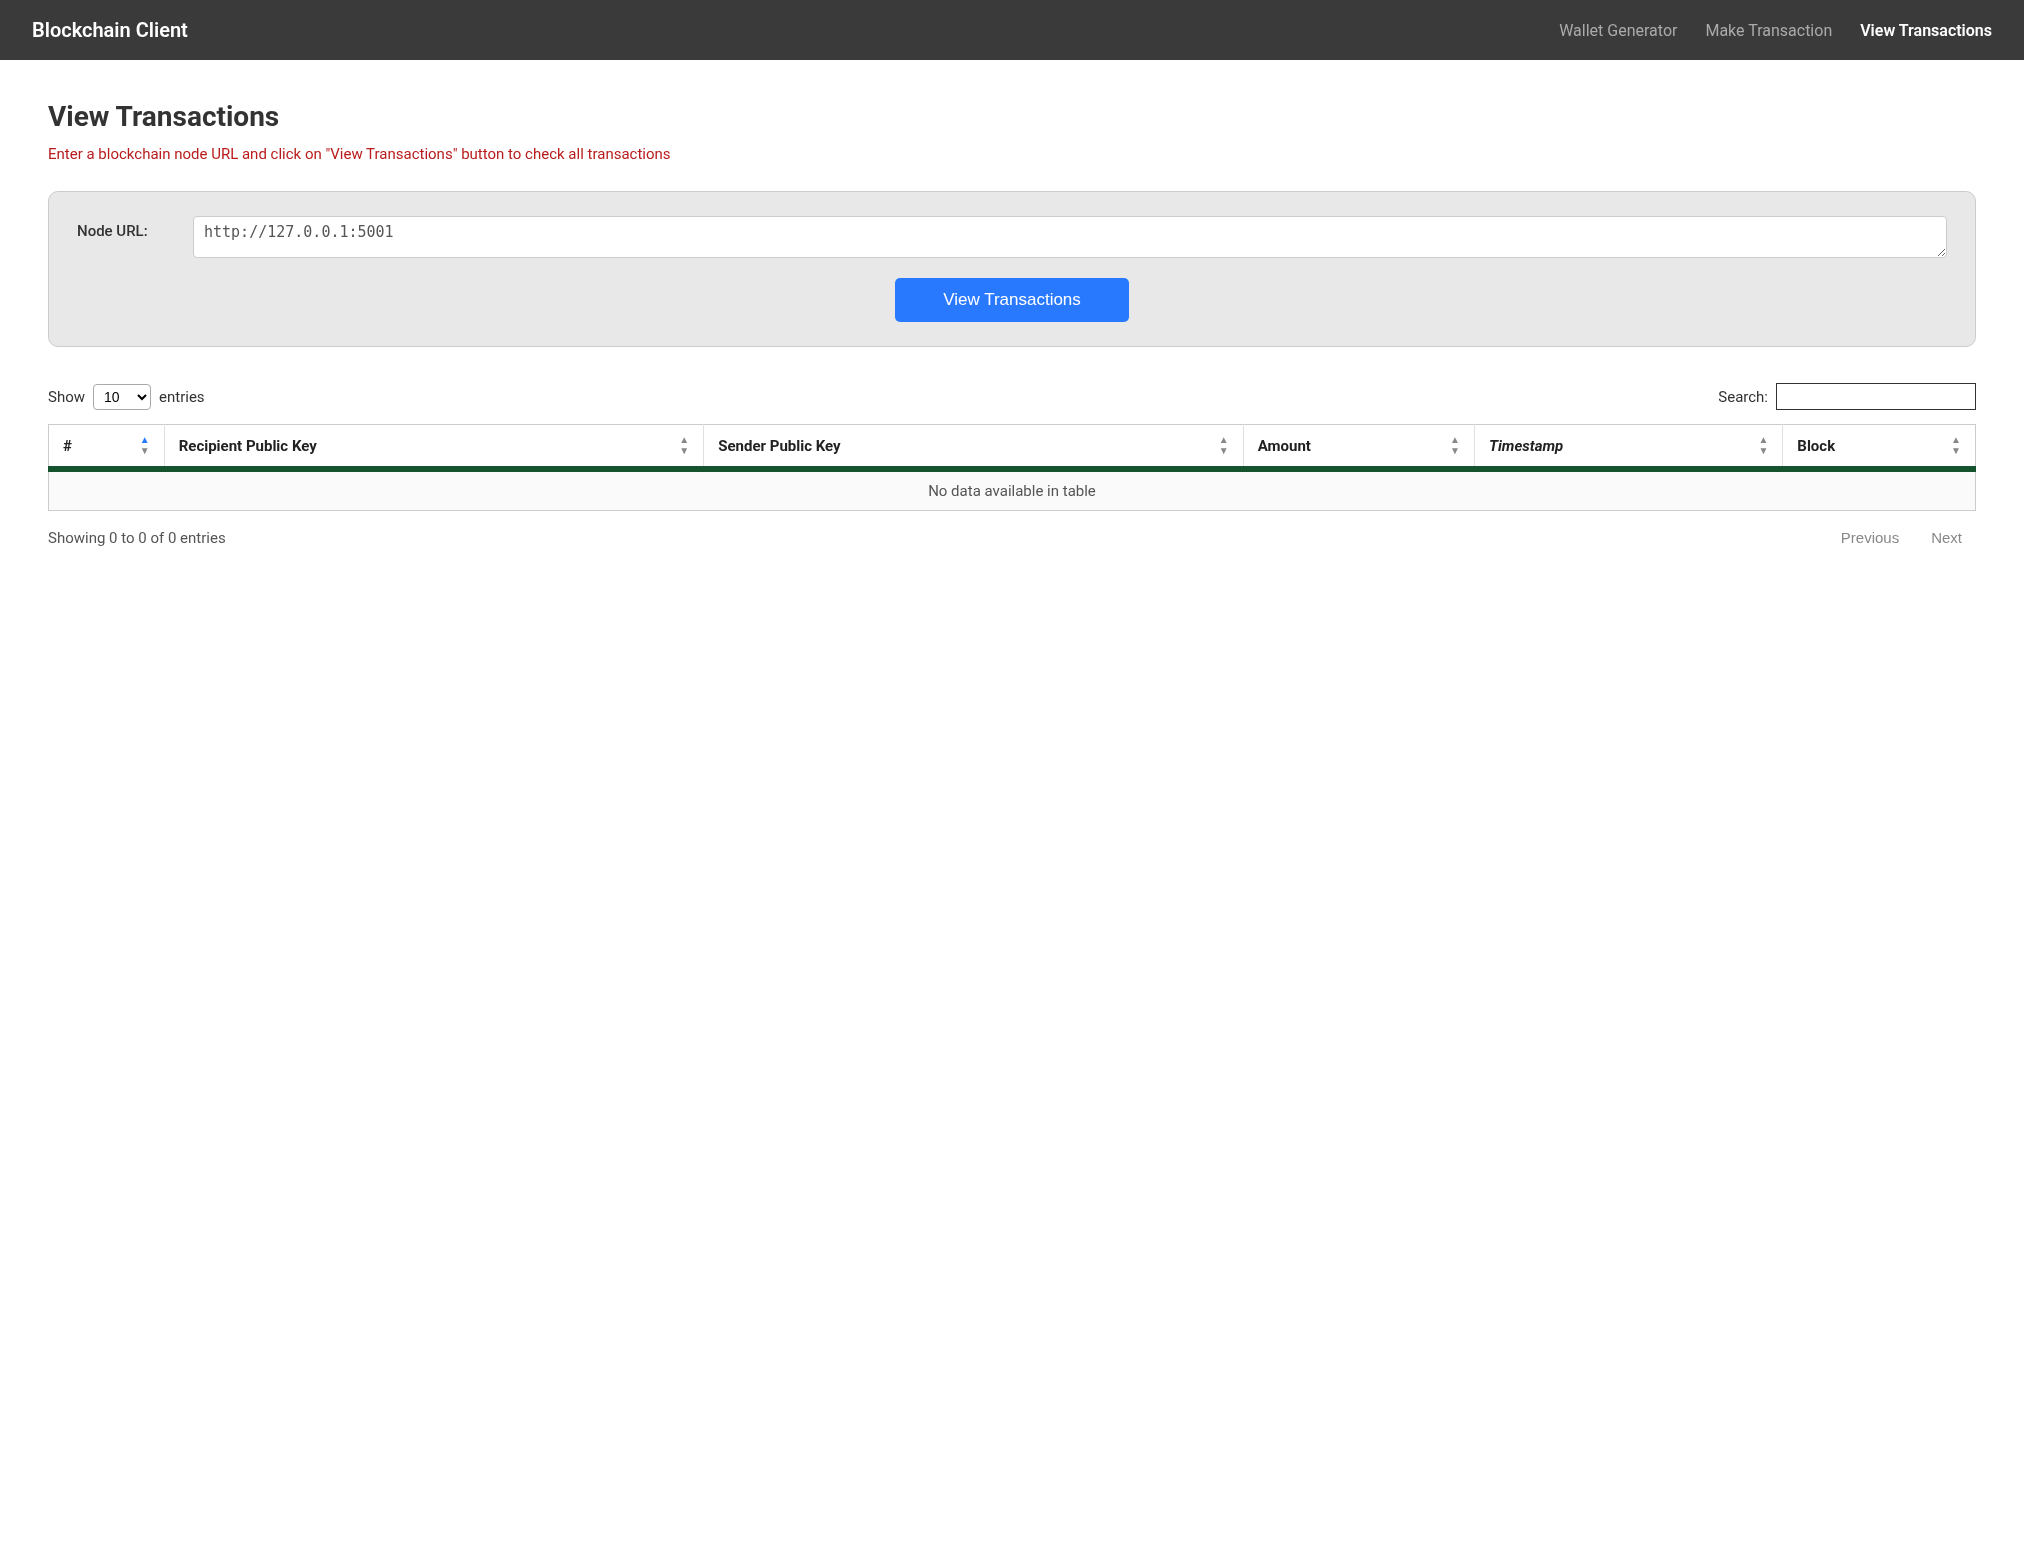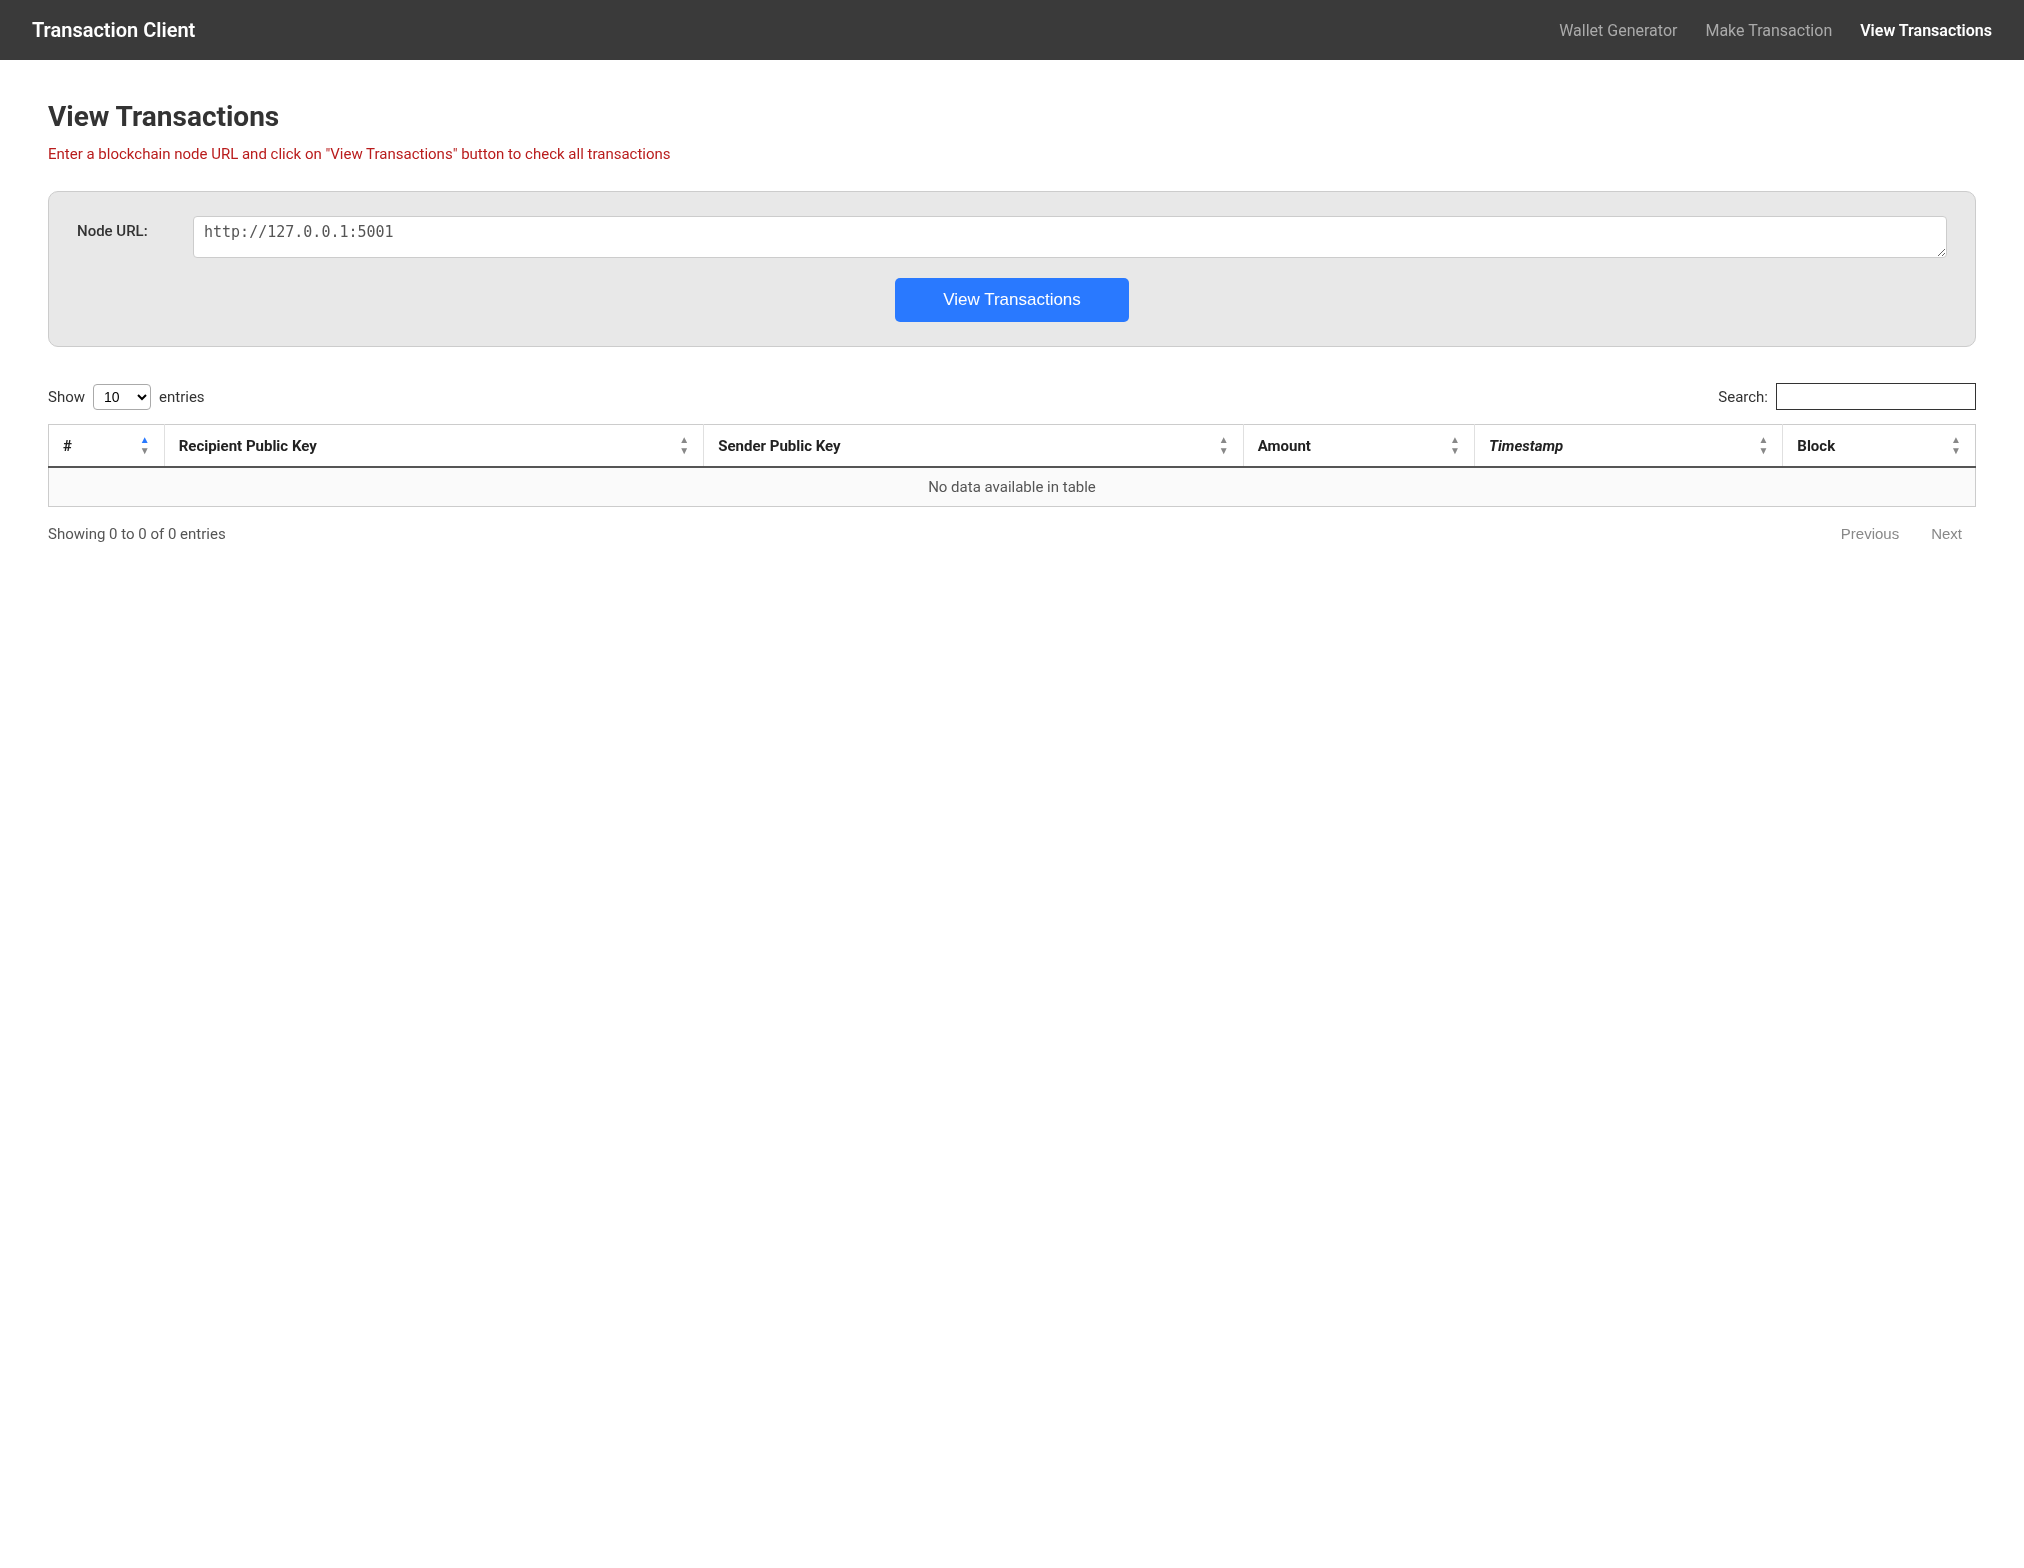--- a/index.html
+++ b/index.html
@@ -203,21 +203,21 @@
       color: #888;
       gap: 1px;
     }
 
     .sort-icon-up {
       color: #2979ff;
     }
 
     .data-table td {
       padding: 10px 14px;
-      border-top: 1px solid #14532d;
+      border-top: 6px solid #14532d;
       text-align: center;
       color: #555;
     }
 
     .no-data-row td {
       text-align: center;
       color: #555;
       font-size: 15px;
       background: #fafafa;
     }
@@ -265,21 +265,21 @@
       font-style: italic;
     }
     .col-block {
       width: 10%;
     }
   </style>
 </head>
 <body>
 
 <nav class="navbar">
-  <span class="navbar-brand">Transaction Client</span>
+  <span class="navbar-brand">Blockchain Client</span>
   <div class="navbar-links">
     <a class="navbar-link">Wallet Generator</a>
     <a class="navbar-link">Make Transaction</a>
     <a class="navbar-link active">View Transactions</a>
   </div>
 </nav>
 
 <div class="main-content">
 
   <h1 class="page-title">View Transactions</h1>

